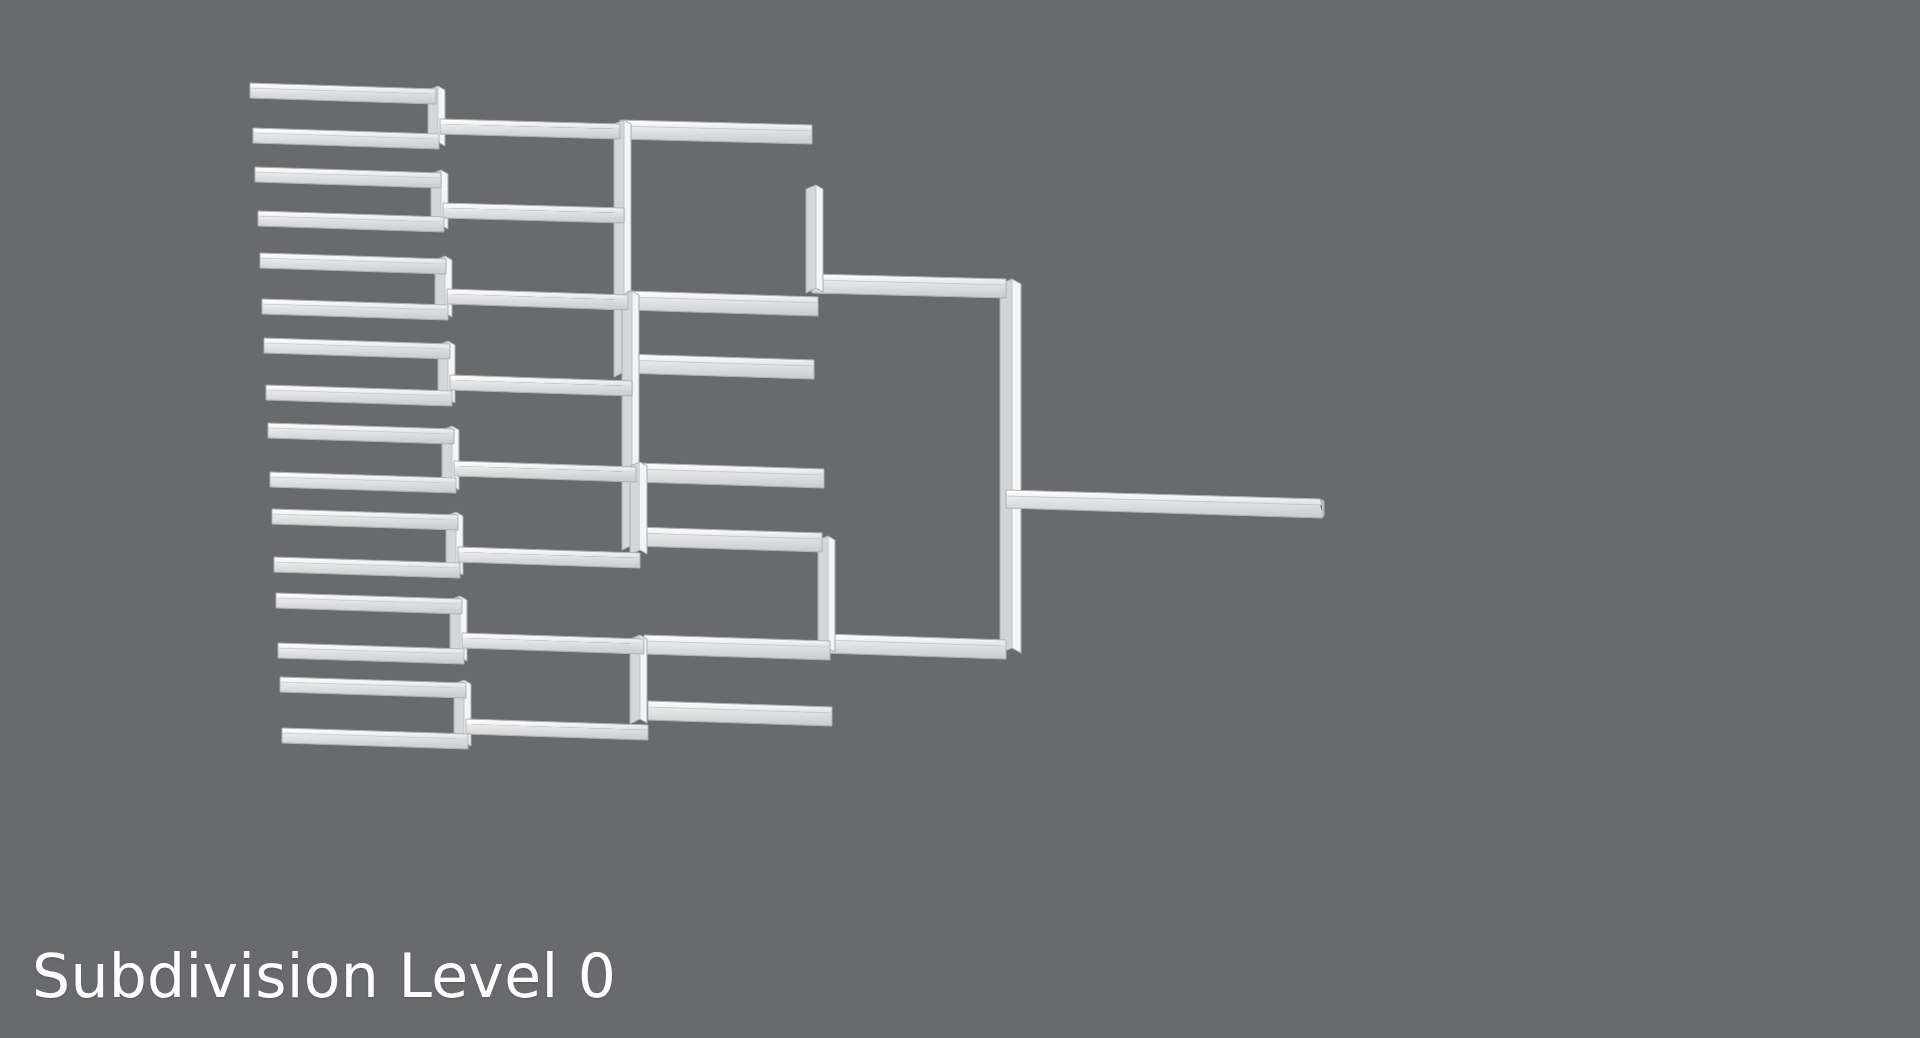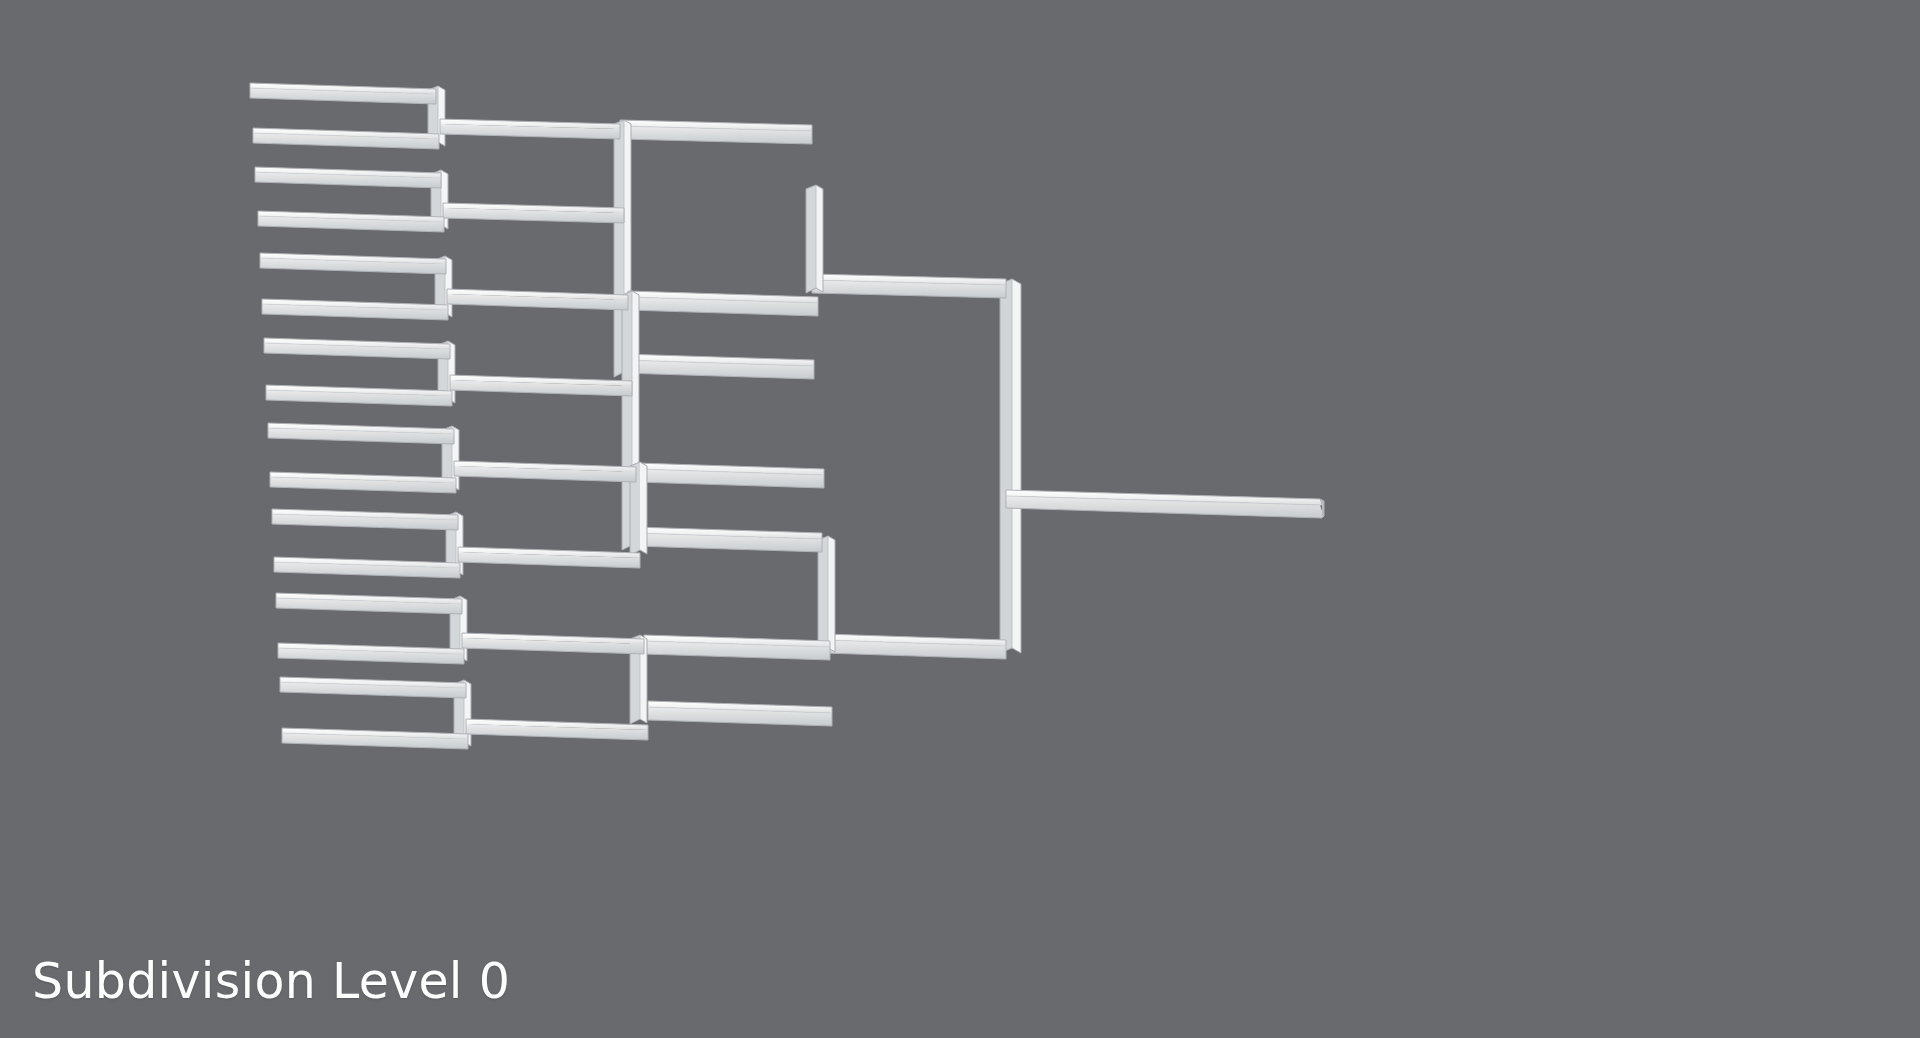--- a/index.html
+++ b/index.html
@@ -23,21 +23,21 @@
     width:1920px;
     height:1038px;
     display:block;
   }
   #overlay-label{
     position:absolute;
     left:32px;
     bottom:32px;
     color:#fdfdfd;
     font-family:"DejaVu Sans", sans-serif;
-    font-size:49px;
+    font-size:60px;
     font-weight:400;
     letter-spacing:0.3px;
     line-height:1;
     white-space:nowrap;
     text-shadow:0 1px 2px rgba(0,0,0,0.18);
     user-select:none;
   }
 </style>
 </head>
 <body style="background: rgb(104, 106, 110);">

